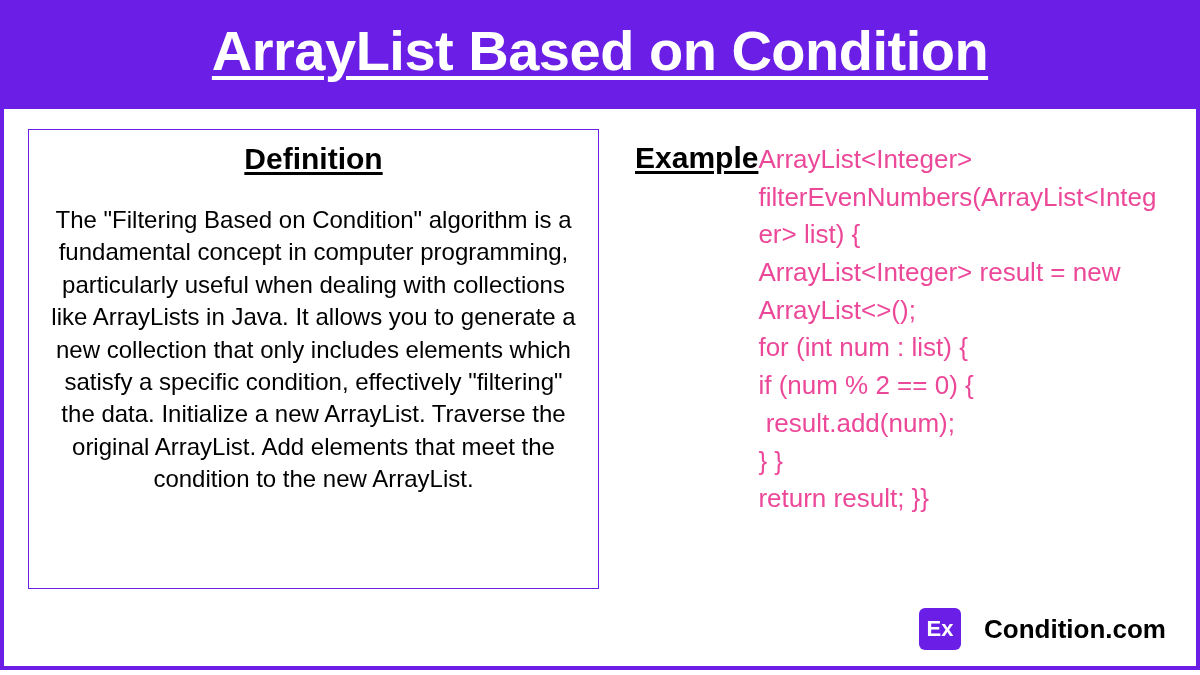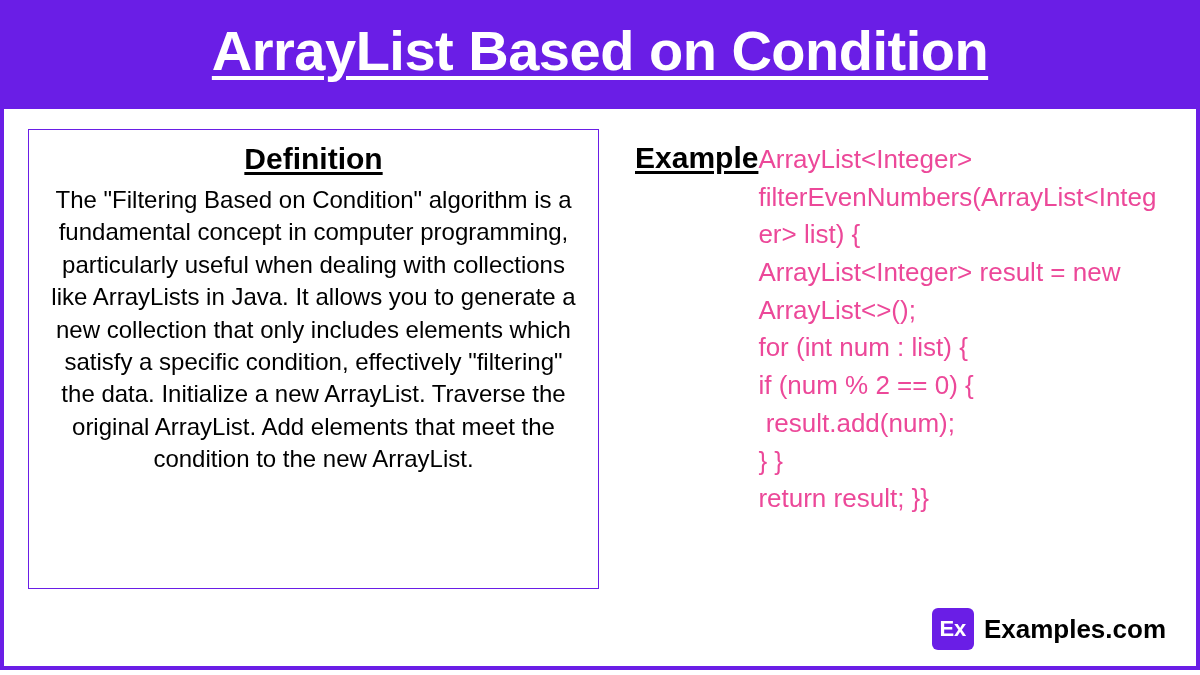--- a/index.html
+++ b/index.html
@@ -39,21 +39,21 @@
     display: flex;
     flex-direction: column;
     align-items: center;
     max-height: 460px;
   }
   .section-title {
     font-size: 30px;
     font-weight: 700;
     text-decoration: underline;
     text-underline-offset: 3px;
-    margin-bottom: 8px;
+    margin-bottom: 28px;
     color: #000;
   }
   .def-text {
     font-size: 24px;
     line-height: 1.35;
     text-align: center;
     color: #000;
     font-weight: 400;
   }
   .right-col {
@@ -73,21 +73,21 @@
     font-weight: 400;
     white-space: pre-wrap;
     word-break: break-word;
   }
   .footer-logo {
     position: absolute;
     right: 30px;
     bottom: 16px;
     display: flex;
     align-items: center;
-    gap: 10px;
+    gap: 23px;
   }
   .logo-box {
     width: 42px;
     height: 42px;
     background: #6a1ee6;
     border-radius: 6px;
     color: #fff;
     font-weight: 700;
     font-size: 22px;
     display: flex;
@@ -120,16 +120,16 @@
 ArrayList&lt;Integer&gt; result = new ArrayList&lt;&gt;();
 for (int num : list) {
 if (num % 2 == 0) {
  result.add(num);
 } }
 return result; }}</div>
   </div>
 
   <div class="footer-logo">
     <div class="logo-box">Ex</div>
-    <div class="logo-text">Examples.com</div>
+    <div class="logo-text">Condition.com</div>
   </div>
 
 </div>
 
 </body></html>

